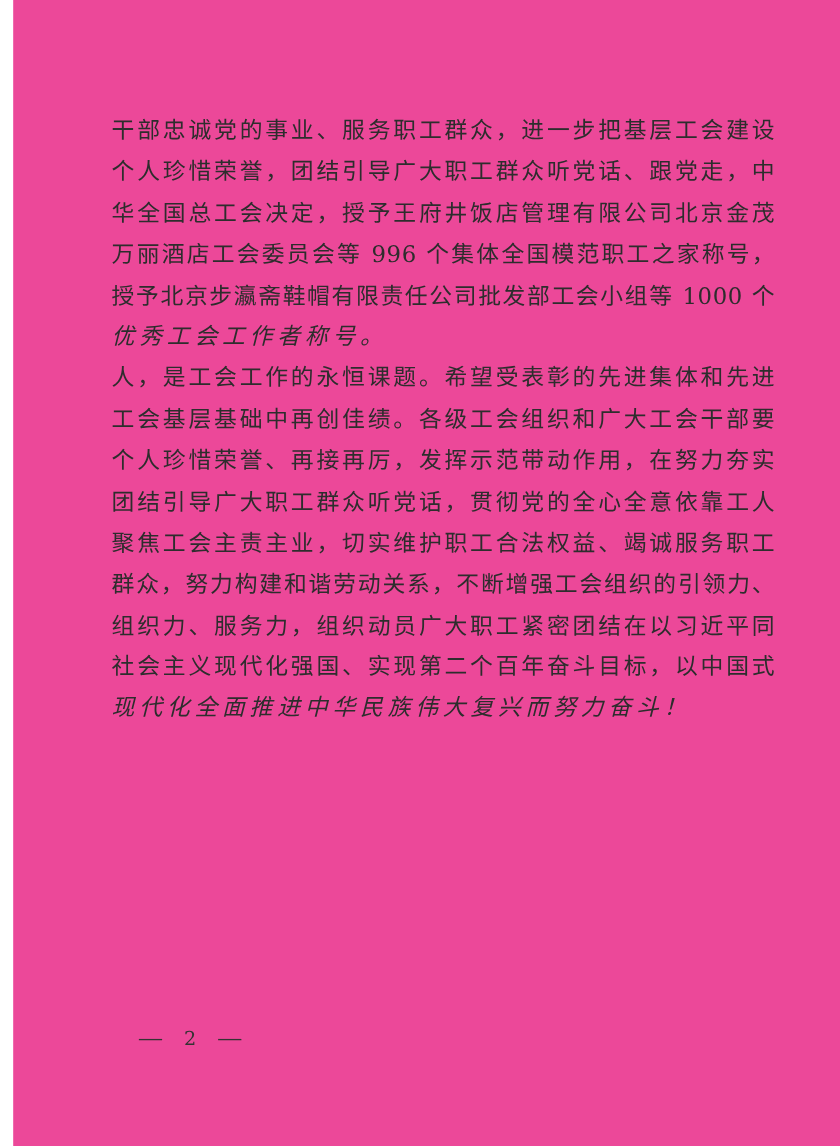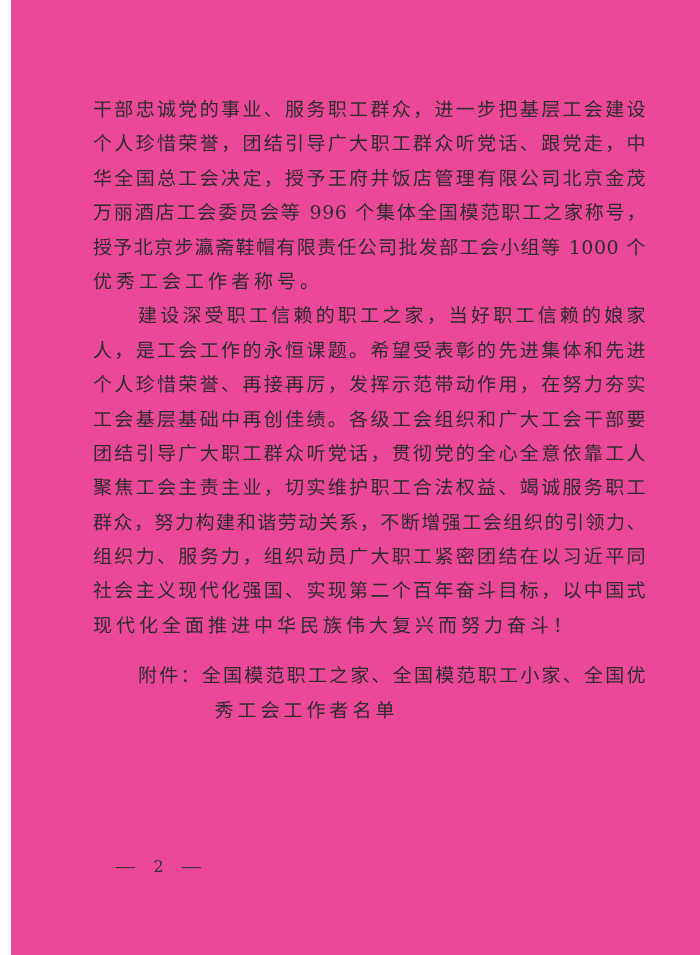--- a/index.html
+++ b/index.html
@@ -33,20 +33,21 @@
     overflow: visible;
   }
   .line.just {
     white-space: normal;
     text-align-last: justify;
   }
   .line.endline {
     letter-spacing: 4px;
     text-align: center;
     text-align-last: left;
+    font-style: italic;
   }
   .para.attachment {
     margin-top: 16px;
   }
   .footer {
     position: absolute;
     left: 106px;
     top: 856px;
     font-size: 17px;
     color: #333333;
@@ -63,34 +64,29 @@
   <div class="textblock">
     <div class="para">
         <div class="line just">干部忠诚党的事业、服务职工群众，进一步把基层工会建设</div>
         <div class="line just">个人珍惜荣誉，团结引导广大职工群众听党话、跟党走，中</div>
         <div class="line just">华全国总工会决定，授予王府井饭店管理有限公司北京金茂</div>
         <div class="line just">万丽酒店工会委员会等 996 个集体全国模范职工之家称号，</div>
         <div class="line just">授予北京步瀛斋鞋帽有限责任公司批发部工会小组等 1000 个</div>
         <div class="line endline">优秀工会工作者称号。</div>
       </div>
     <div class="para">
-        <div class="line just" style="padding-left: 45px;">建设深受职工信赖的职工之家，当好职工信赖的娘家</div>
         <div class="line just">人，是工会工作的永恒课题。希望受表彰的先进集体和先进</div>
+        <div class="line just">工会基层基础中再创佳绩。各级工会组织和广大工会干部要</div>
         <div class="line just">个人珍惜荣誉、再接再厉，发挥示范带动作用，在努力夯实</div>
-        <div class="line just">工会基层基础中再创佳绩。各级工会组织和广大工会干部要</div>
         <div class="line just">团结引导广大职工群众听党话，贯彻党的全心全意依靠工人</div>
         <div class="line just">聚焦工会主责主业，切实维护职工合法权益、竭诚服务职工</div>
         <div class="line just">群众，努力构建和谐劳动关系，不断增强工会组织的引领力、</div>
         <div class="line just">组织力、服务力，组织动员广大职工紧密团结在以习近平同</div>
         <div class="line just">社会主义现代化强国、实现第二个百年奋斗目标，以中国式</div>
         <div class="line endline">现代化全面推进中华民族伟大复兴而努力奋斗！</div>
-      </div>
-    <div class="para attachment">
-        <div class="line just" style="padding-left: 45px;">附件：全国模范职工之家、全国模范职工小家、全国优</div>
-        <div class="line endline" style="padding-left: 121.5px;">秀工会工作者名单</div>
       </div>
   </div>
 
   <div class="footer">
     <span class="dash">—</span>
     <span class="num">2</span>
     <span class="dash">—</span>
   </div>
 </div>
 

